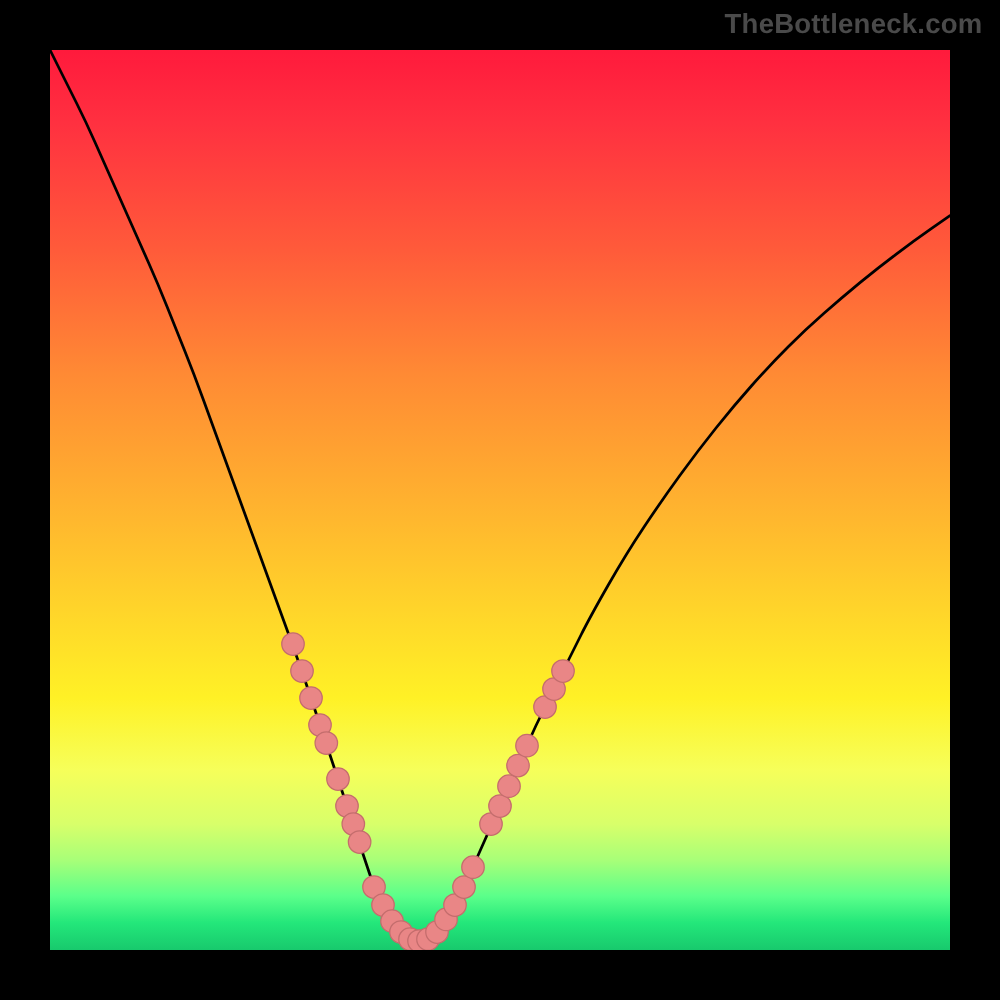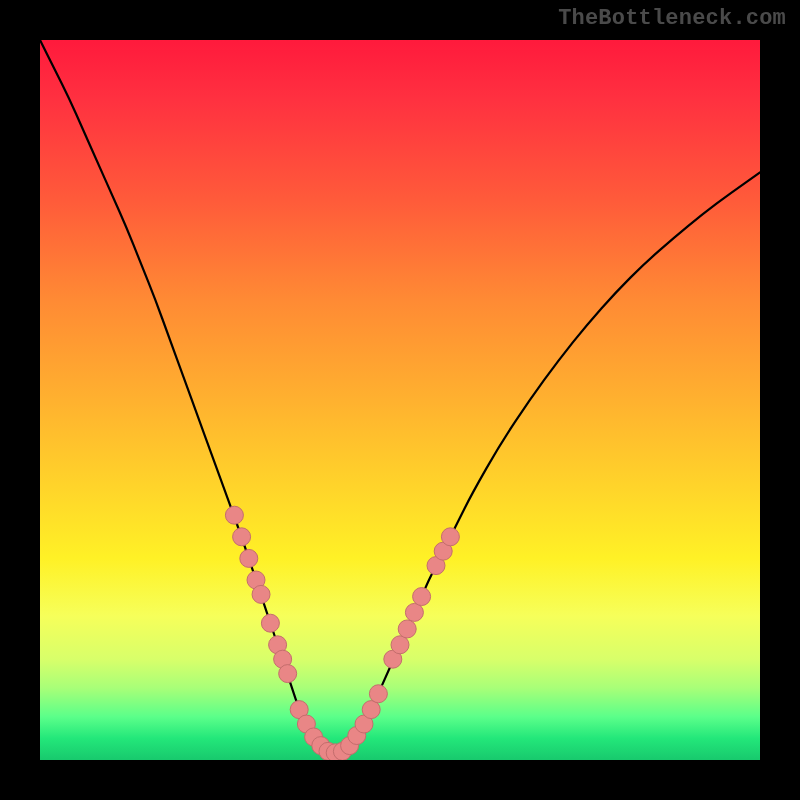--- a/index.html
+++ b/index.html
@@ -43,21 +43,20 @@
   }
   .watermark {
     position: absolute;
     top: 6px;
     right: 14px;
     color: #4a4a4a;
     font-size: 22px;
     font-weight: 600;
     letter-spacing: 0.2px;
     user-select: none;
-    font-family: Liberation Mono, monospace;
   }
   svg.overlay {
     position: absolute;
     left: 40px;
     top: 40px;
     width: 720px;
     height: 720px;
     pointer-events: none;
   }
 </style>

